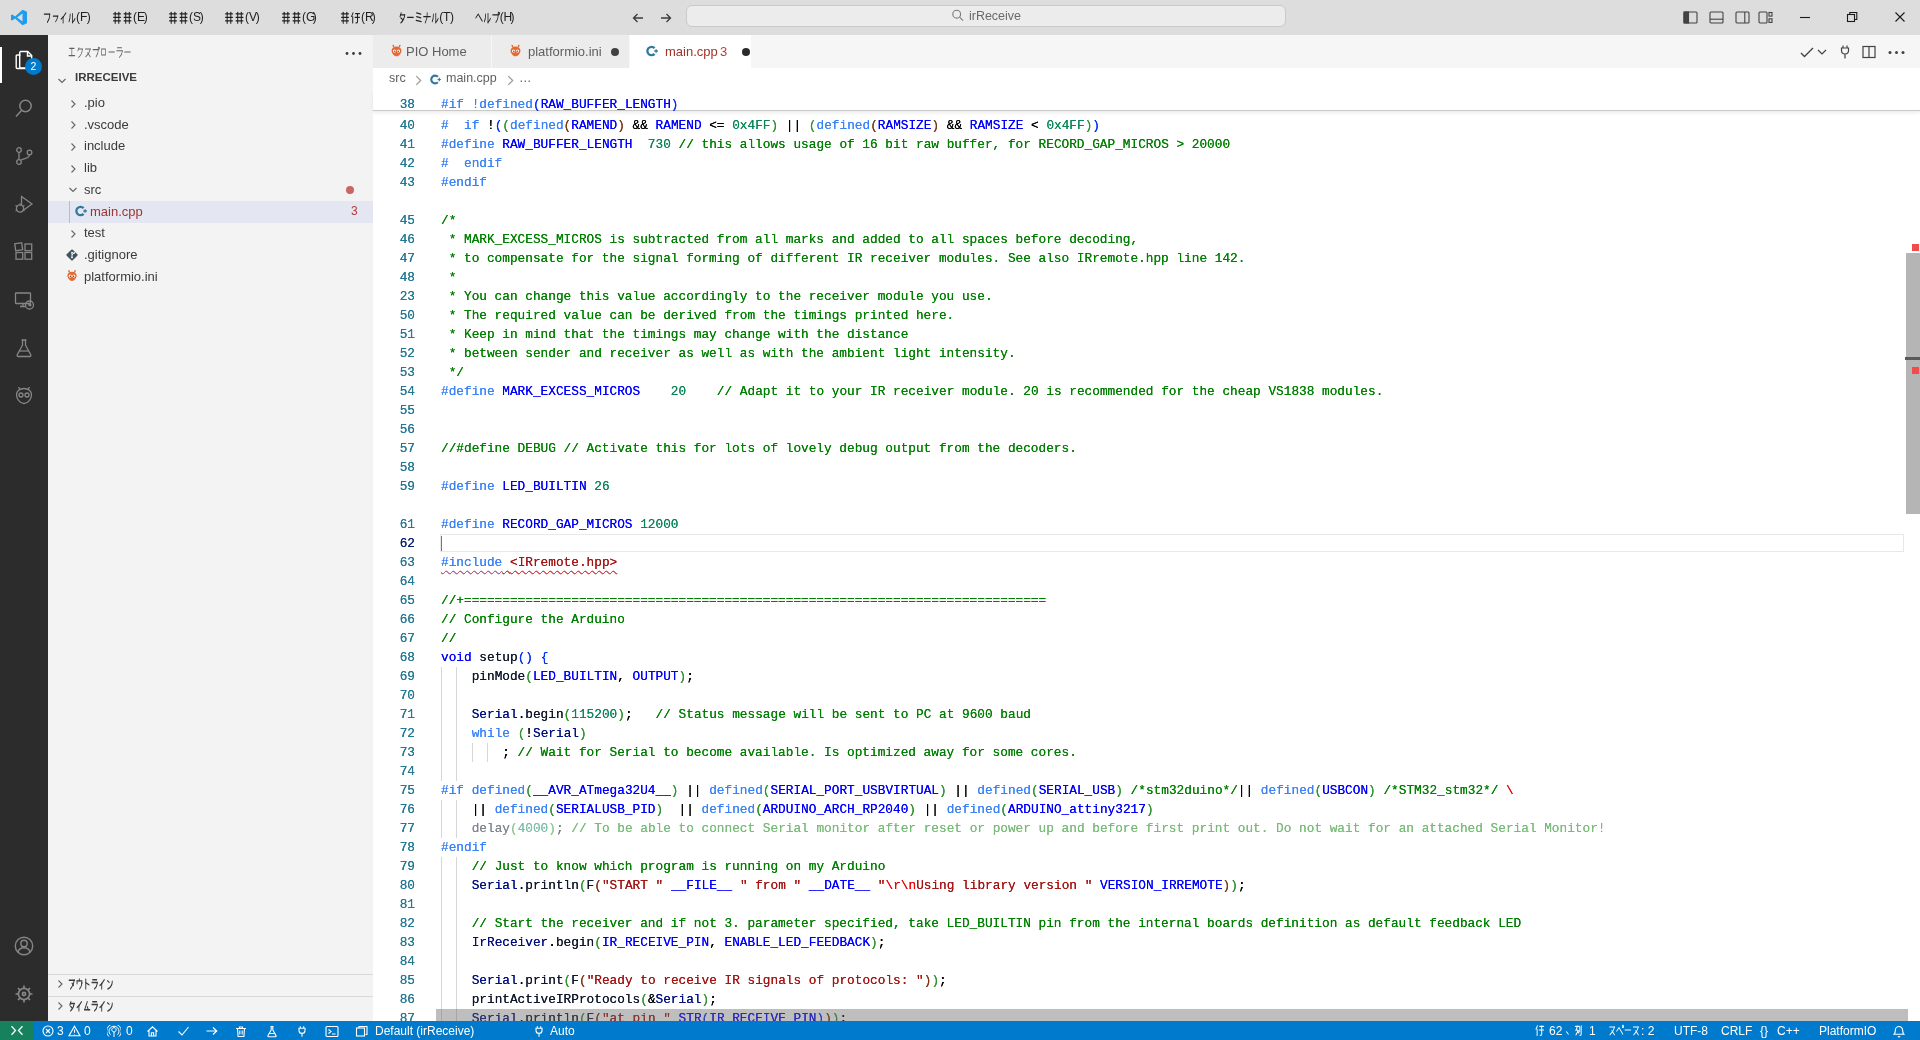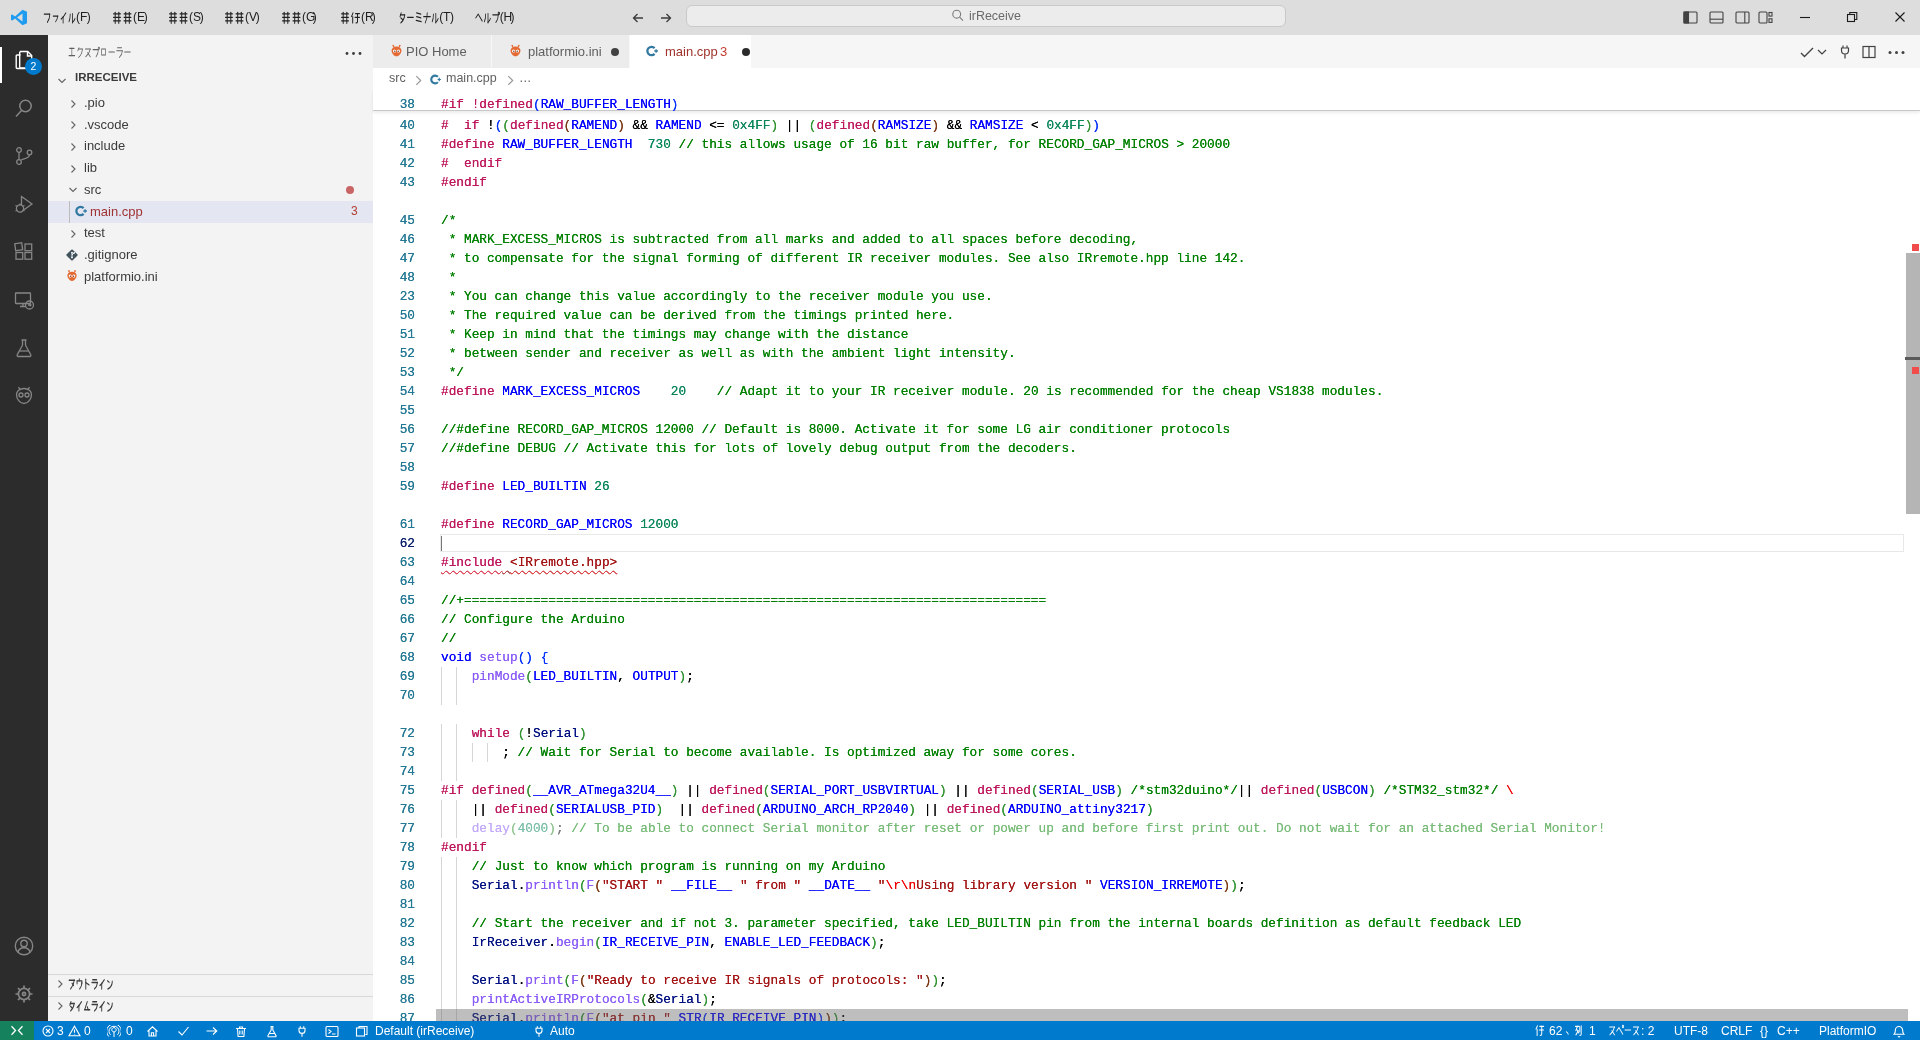--- a/index.html
+++ b/index.html
@@ -15,21 +15,21 @@
 #acttab{color:#a0342c}
 .dot{position:absolute;left:119px;top:13px;width:8px;height:8px;border-radius:50%}
 #breadcrumb{position:absolute;left:373px;top:68px;width:1547px;height:22px;background:#fff;font-size:12.5px;color:#616161}
 #editor{position:absolute;left:373px;top:90px;width:1547px;height:931px;background:#fff;font-family:"Liberation Mono",monospace;font-size:12.77px;line-height:19px}
 .cl{position:absolute;left:0;width:100%;height:19px}
 .cl i{position:absolute;top:0;width:1px;height:19px;background:#d6d6d6}
 .ln{position:absolute;left:0;top:0;width:42px;text-align:right;color:#237893;text-shadow:0 0 .3px currentColor}
 .ln.cur{color:#0b216f}
 .ct{position:absolute;left:68px;top:0;white-space:pre;color:#000;text-shadow:0 0 .35px currentColor}
 b{font-weight:normal}
-b.p{color:#be185d}b.m{color:#0000FF}b.v{color:#001080}b.f{color:#8b5cf6}b.n{color:#098658}
+b.p{color:#3b82f6}b.m{color:#0000FF}b.v{color:#001080}b.f{color:#0f172a}b.n{color:#098658}
 b.c{color:#008000}b.s{color:#A31515}b.e{color:#EE0000}
 b.\31{color:#0431FA}b.\32{color:#319331}b.\33{color:#7B3814}
 .dim{opacity:.52}
 .sq{text-decoration:underline;text-decoration-style:wavy;text-decoration-color:#e4494d;text-decoration-thickness:1px;text-underline-offset:4px}
 #sticky{position:absolute;left:0;top:0;width:100%;height:21px;background:#fff;border-bottom:1px solid #c8c8c8;box-shadow:0 2px 3px rgba(0,0,0,.08)}
 #sticky .ln,#sticky .ct{top:4.5px}
 #statusbar{position:absolute;left:0;top:1021px;width:1920px;height:19px;background:#007acc;color:#fff;font-size:12px}
 </style></head>
 <body>
 <div id="page">
@@ -631,21 +631,20 @@
       <div class="cl" style="top:292.0px">
         <span class="ln">54</span>
         <span class="ct"><b class="p">#define</b> <b class="m">MARK_EXCESS_MICROS</b>    <b class="n">20</b>    <b class="c">// Adapt it to your IR receiver module. 20 is recommended for the cheap VS1838 modules.</b></span>
       </div>
       <div class="cl" style="top:311.0px">
         <span class="ln">55</span>
         <span class="ct"></span>
       </div>
       <div class="cl" style="top:330.0px">
         <span class="ln">56</span>
-        <span class="ct"><b class="c">//#define RECORD_GAP_MICROS 12000 // Default is 8000. Activate it for some LG air conditioner protocols</b></span>
       </div>
       <div class="cl" style="top:349.0px">
         <span class="ln">57</span>
         <span class="ct"><b class="c">//#define DEBUG // Activate this for lots of lovely debug output from the decoders.</b></span>
       </div>
       <div class="cl" style="top:368.0px">
         <span class="ln">58</span>
         <span class="ct"></span>
       </div>
       <div class="cl" style="top:387.0px">
@@ -688,20 +687,26 @@
         <i style="left:68.0px"></i>
         <i style="left:83.4px"></i>
         <span class="ln">69</span>
         <span class="ct">    <b class="f">pinMode</b><b class="2">(</b><b class="m">LED_BUILTIN</b>, <b class="m">OUTPUT</b><b class="2">)</b>;</span>
       </div>
       <div class="cl" style="top:596.0px">
         <i style="left:68.0px"></i>
         <i style="left:83.4px"></i>
         <span class="ln">70</span>
         <span class="ct"></span>
+      </div>
+      <div class="cl" style="top:615.0px">
+        <i style="left:68.0px"></i>
+        <i style="left:83.4px"></i>
+        <span class="ln">71</span>
+        <span class="ct">    <b class="v">Serial</b>.<b class="f">begin</b><b class="2">(</b><b class="n">115200</b><b class="2">)</b>;   <b class="c">// Status message will be sent to PC at 9600 baud</b></span>
       </div>
       <div class="cl" style="top:634.0px">
         <i style="left:68.0px"></i>
         <i style="left:83.4px"></i>
         <span class="ln">72</span>
         <span class="ct">    <b class="p">while</b> <b class="2">(</b>!<b class="v">Serial</b><b class="2">)</b></span>
       </div>
       <div class="cl" style="top:653.0px">
         <i style="left:68.0px"></i>
         <i style="left:83.4px"></i>

